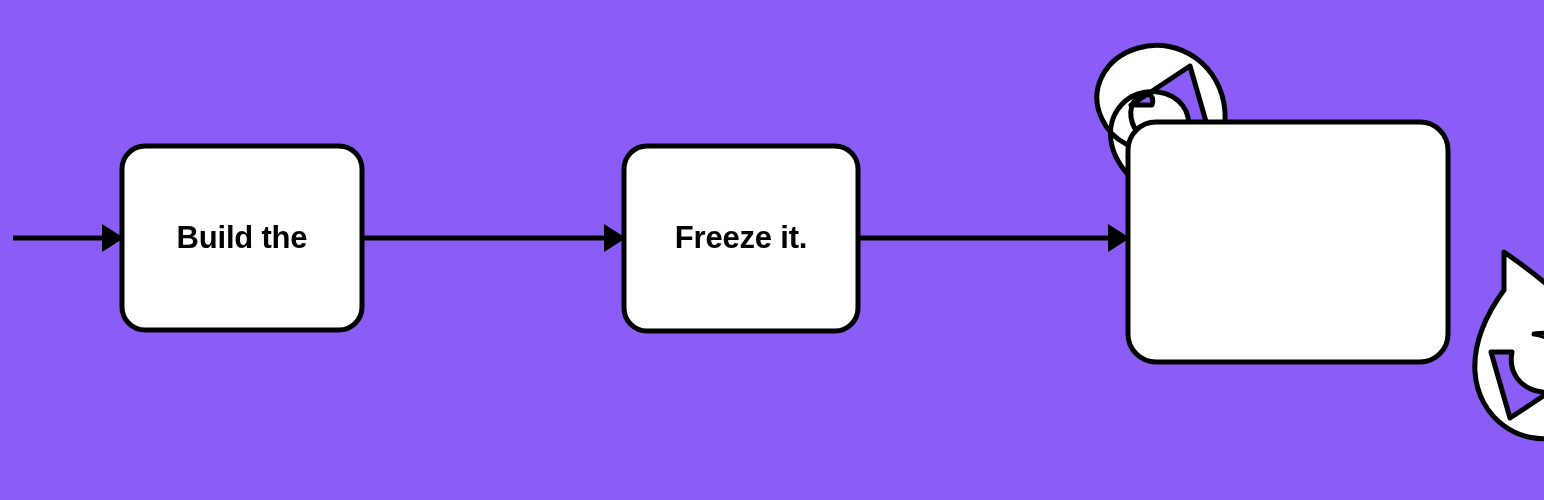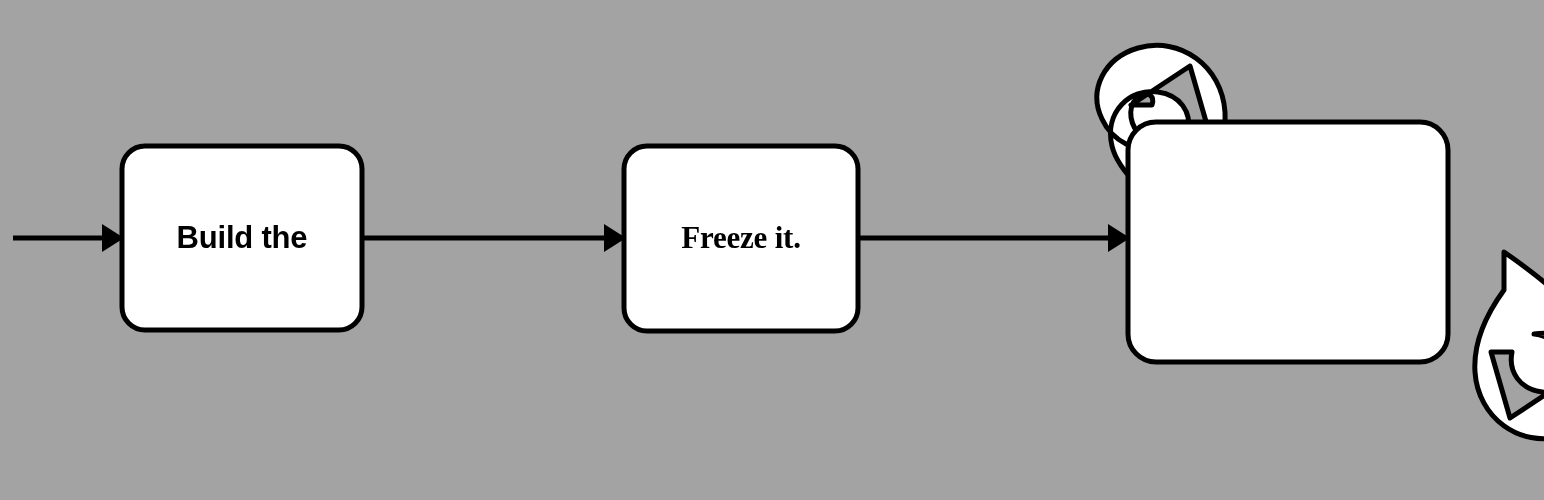--- a/index.html
+++ b/index.html
@@ -7,21 +7,21 @@
     padding: 0;
     background: #ffffff;
   }
   body {
     font-family: "Liberation Sans", sans-serif;
   }
   #canvas {
     position: relative;
     width: 1544px;
     height: 500px;
-    background: #a3a3a3;
+    background: #8b5cf6;
     overflow: hidden;
   }
   #diagram-svg {
     position: absolute;
     top: 0;
     left: 0;
     width: 1544px;
     height: 500px;
   }
   .node-box {
@@ -62,21 +62,20 @@
     display: block;
     white-space: nowrap;
   }
   #label-node-1 {
     left: 122px; top: 146px; width: 240px; height: 184px;
     font-size: 31px;
   }
   #label-node-2 {
     left: 624px; top: 146px; width: 234px; height: 185px;
     font-size: 31px;
-    font-family: Liberation Serif, serif;
   }
   #label-node-3 {
     left: 1128px; top: 122px; width: 320px; height: 240px;
     font-size: 30px;
   }
 </style>
 </head>
 <body>
 
 <div id="canvas">

